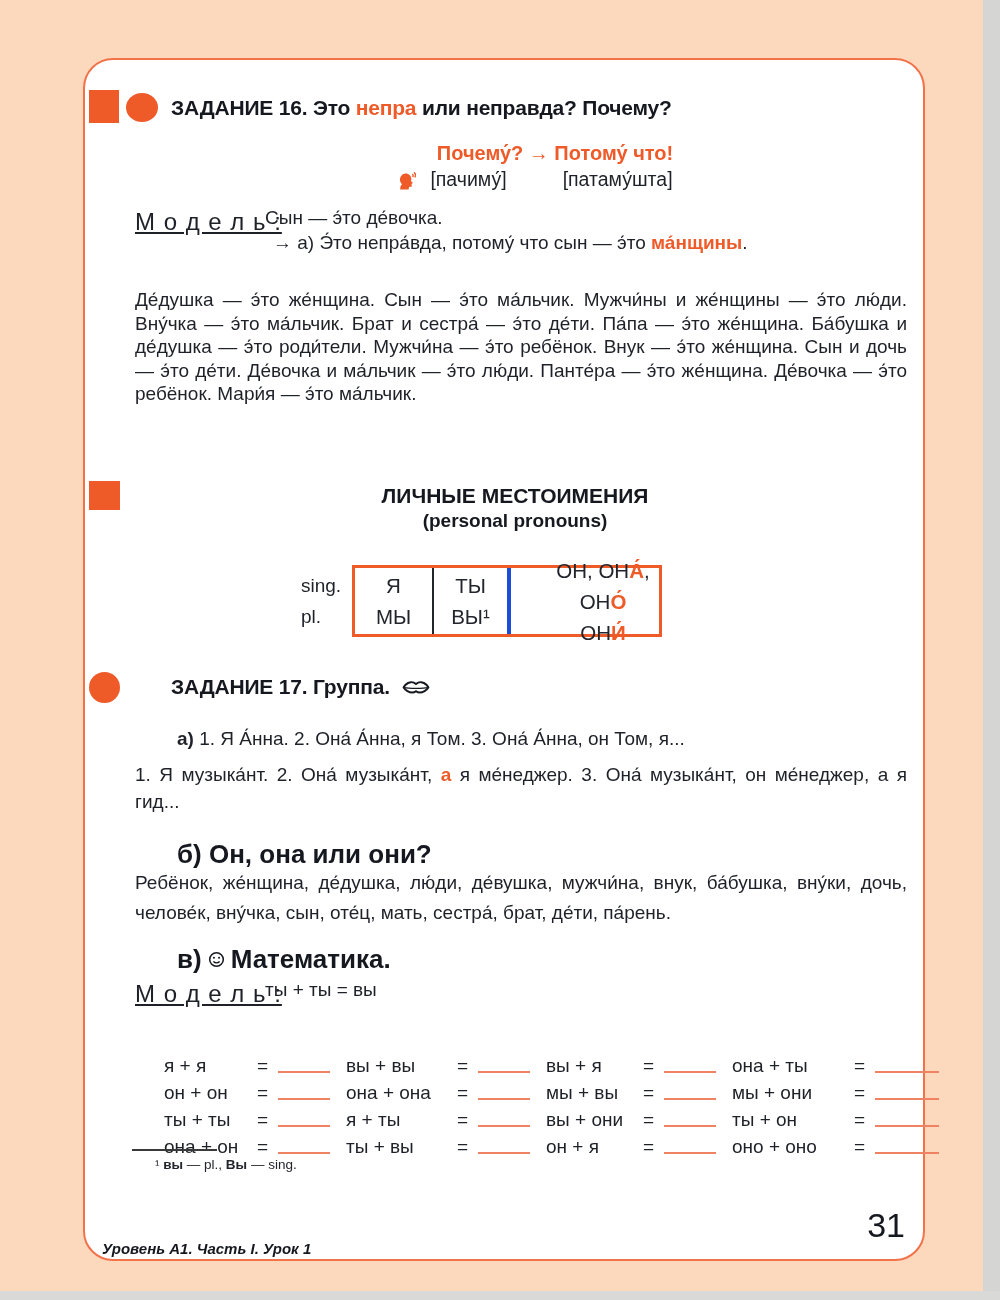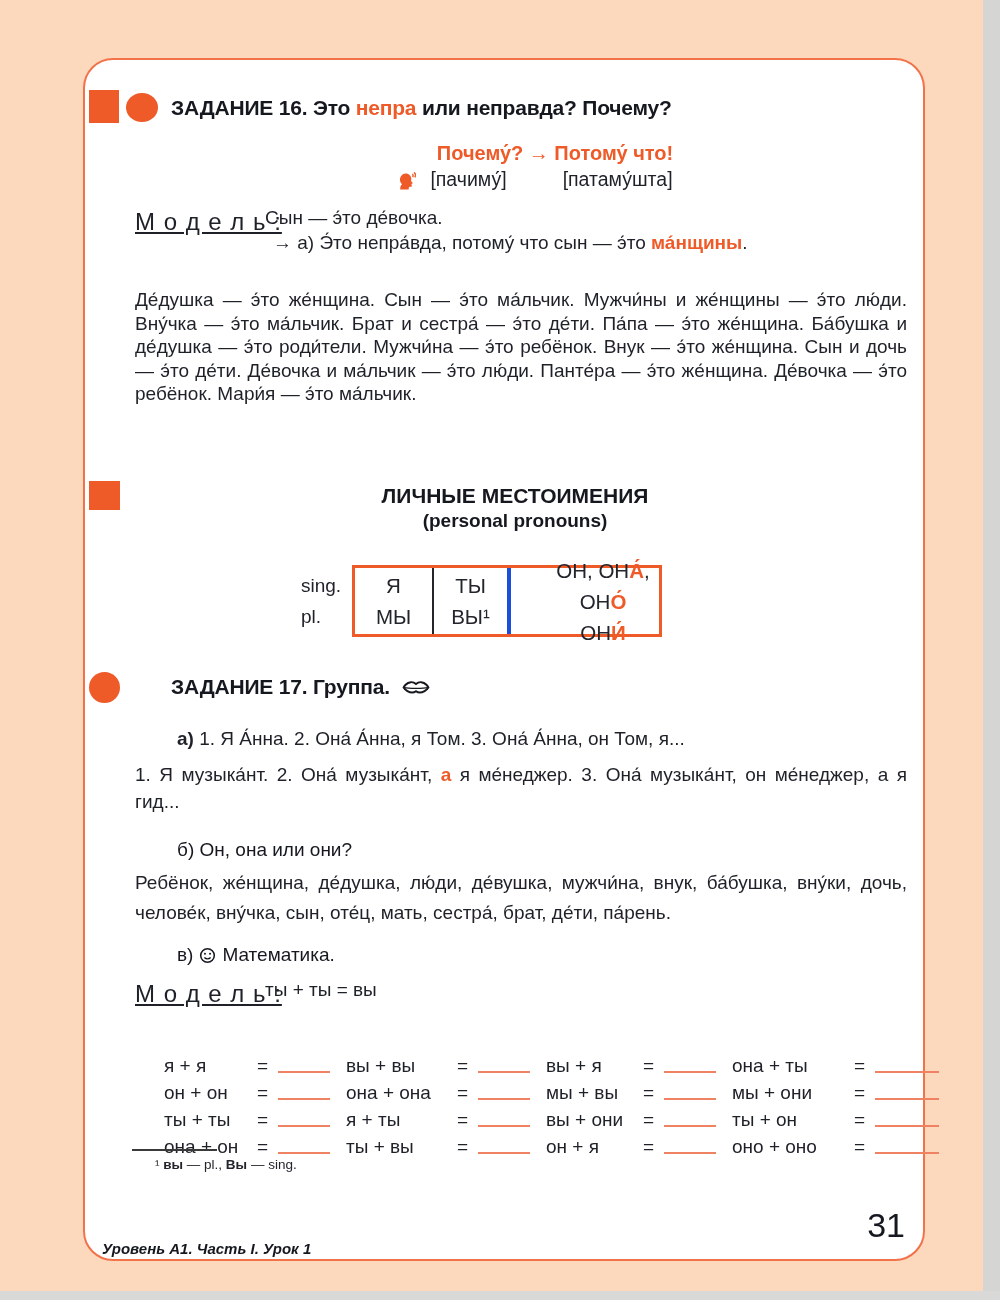--- a/index.html
+++ b/index.html
@@ -38,21 +38,21 @@
     border:3px solid #ee5a28;background:#fff;
   }
   .pt-col{display:flex;flex-direction:column;justify-content:center;text-align:center;
     font-size:20.5px;line-height:31px;color:#23252c;}
   .pt-c1{width:77px;border-right:2px solid #23252c;}
   .pt-c2{width:73px;border-right:4px solid #1d4ed8;}
   .pt-c3{flex:1;margin-left:36px;}
   .h17-row{display:flex;align-items:center;gap:12px;}
   .body-line{font-size:19px;}
   .body-wrap{font-size:19px;line-height:27px;text-align:justify;}
-  .sub-head{font-size:19px;font-weight:400;color:#16181f;display:flex;align-items:center;gap:6px;}
+  .sub-head{font-size:26px;font-weight:700;color:#16181f;display:flex;align-items:center;gap:6px;}
   .word-list{font-size:19px;line-height:29.5px;text-align:justify;}
   .eq-grid{
     display:grid;grid-template-columns:182px 200px 186px 207px;
     grid-auto-rows:27px;font-size:19px;color:#1e2128;
   }
   .eq-cell{display:flex;align-items:center;padding-right:16px;box-sizing:border-box;}
   .eq-cell:nth-child(4n){padding-right:0;}
   .eq-cell .expr{flex:1;white-space:nowrap;}
   .eq-cell .eq{margin:0 10px 0 4px;}
   .eq-cell .blank{width:52px;height:13px;border-bottom:2.5px solid #ef8262;}

